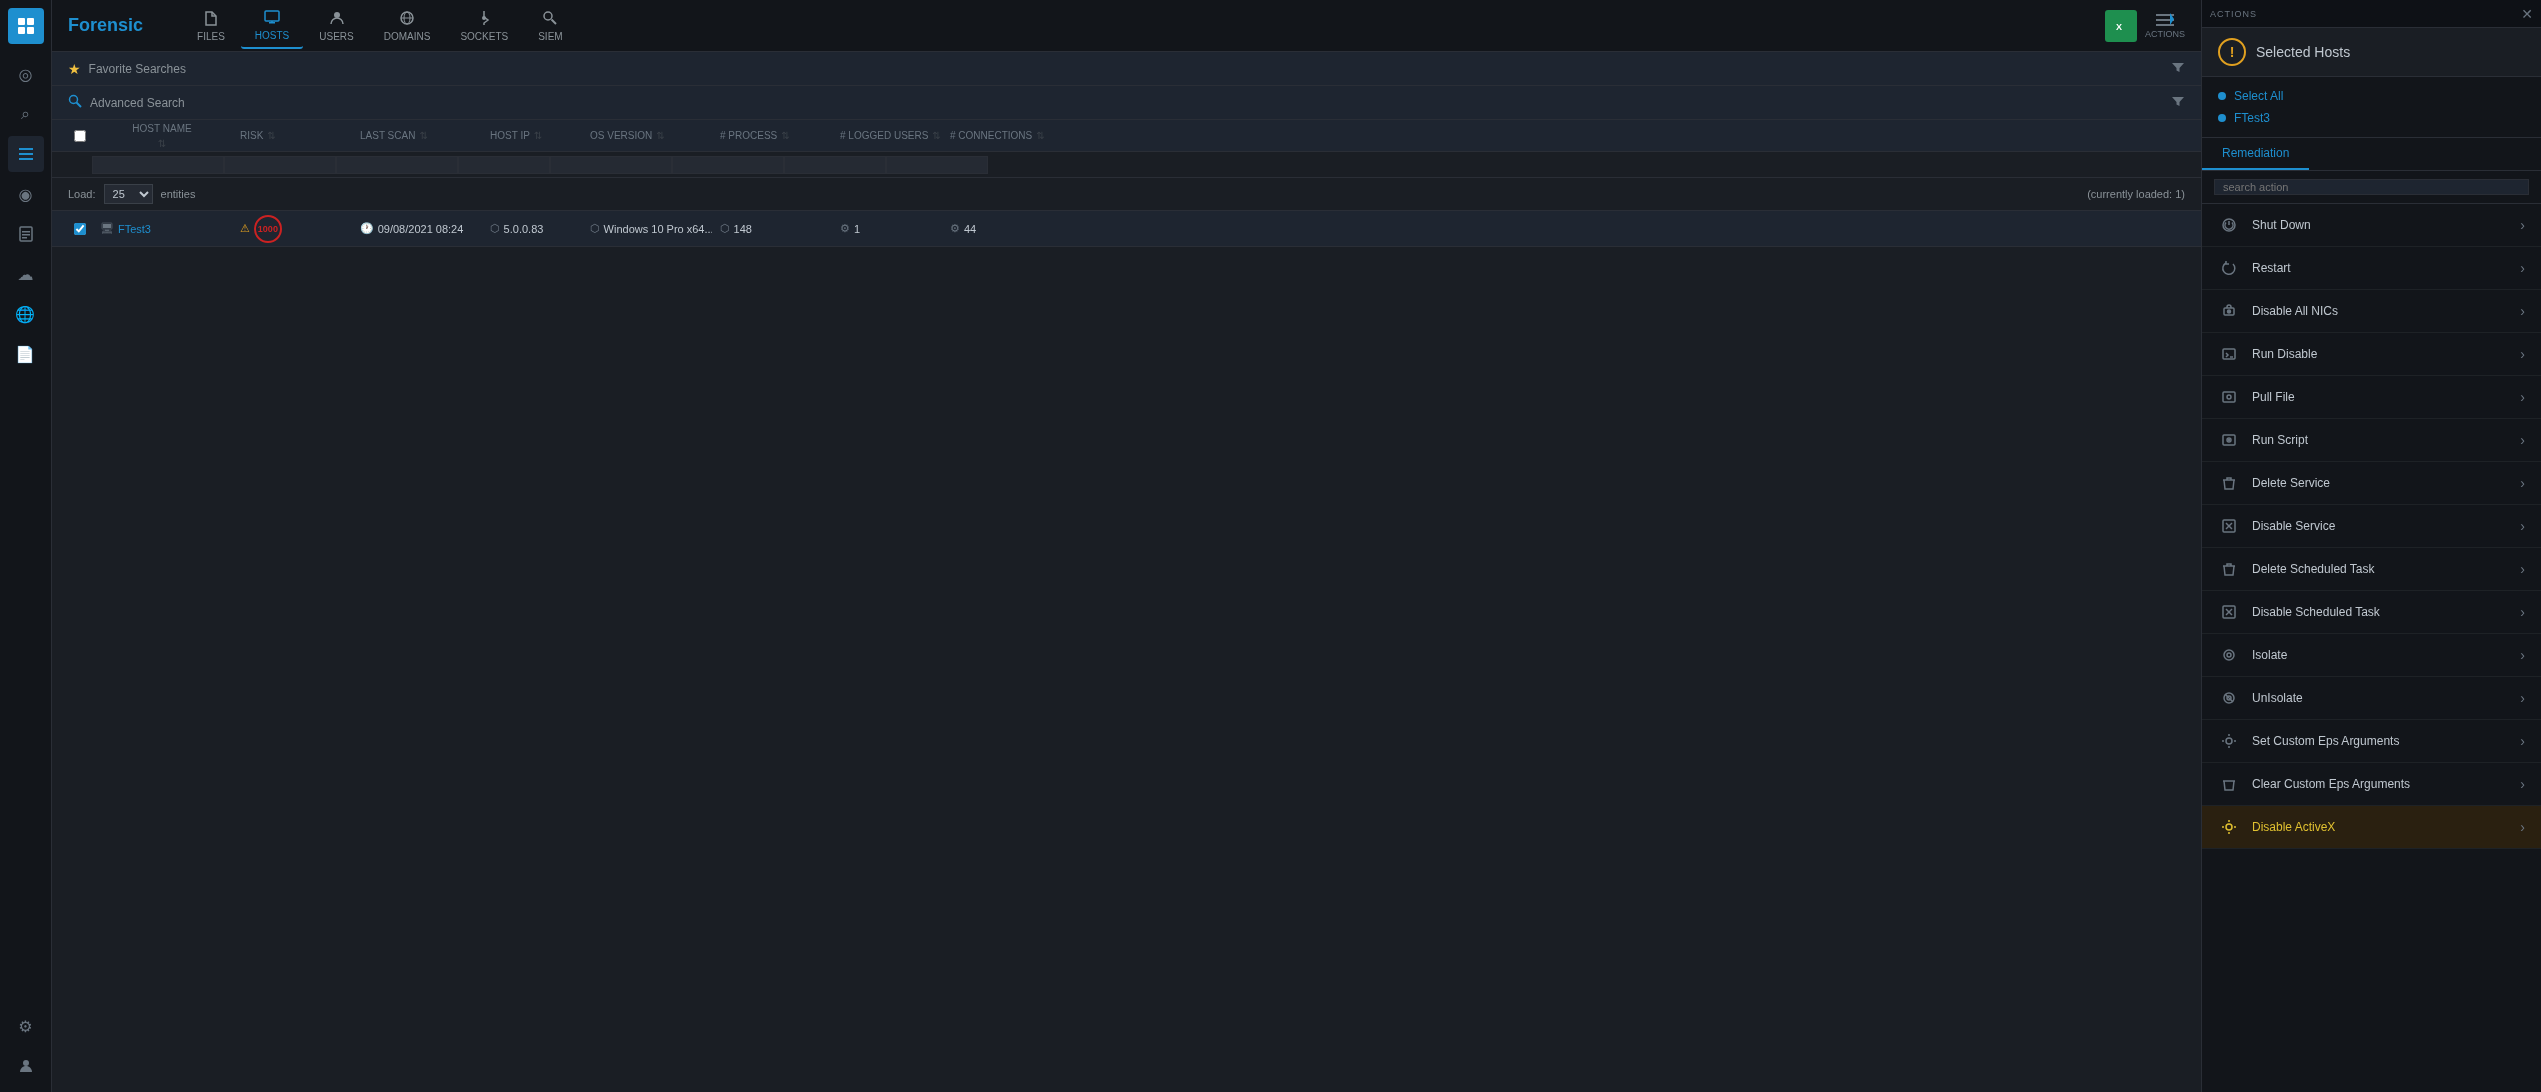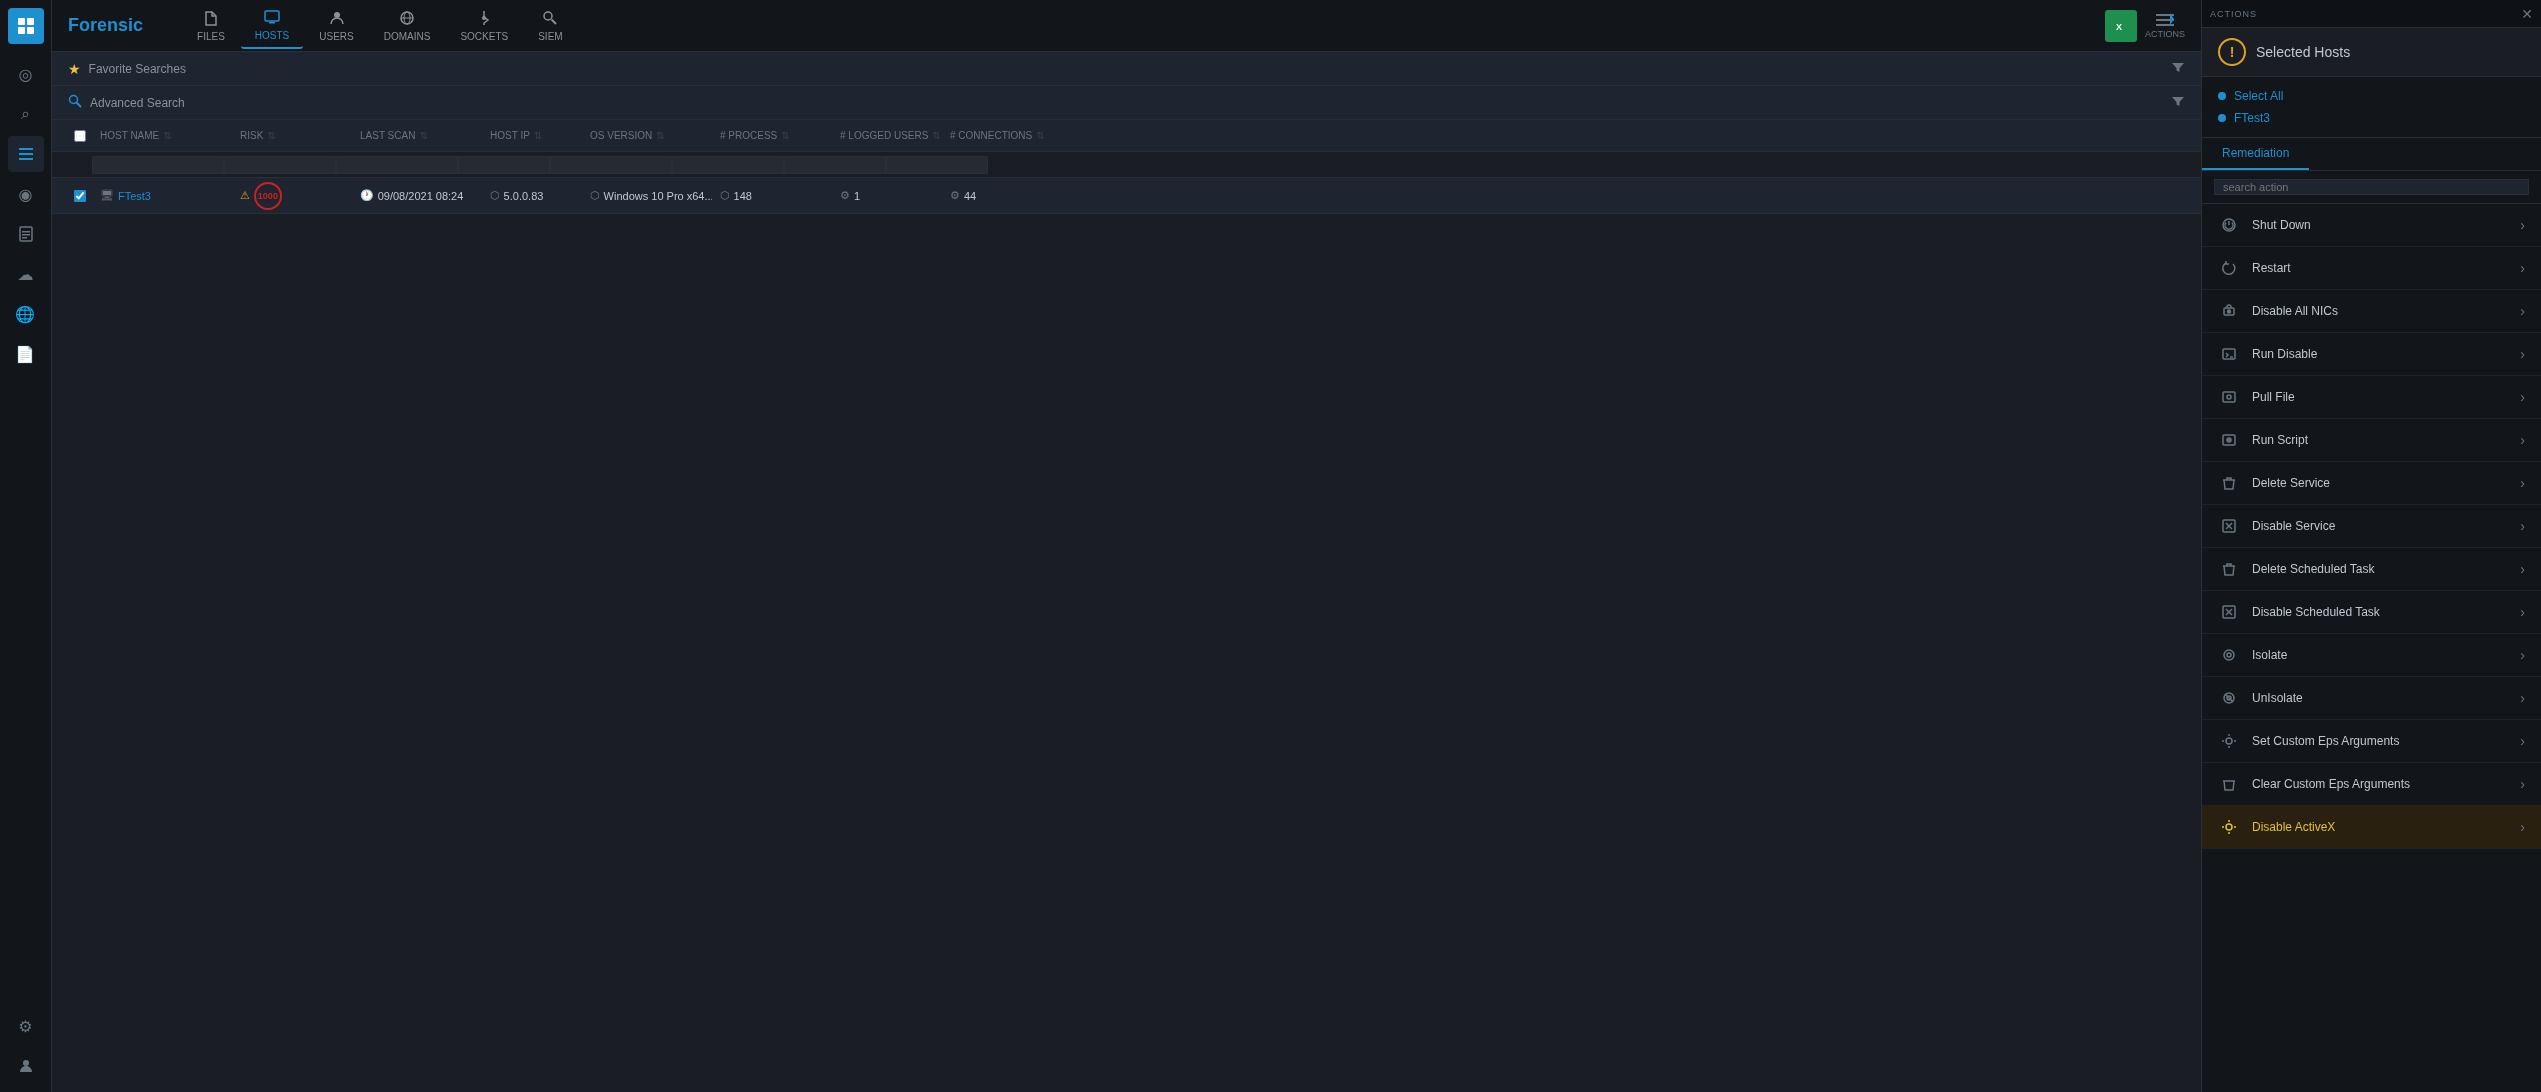--- a/index.html
+++ b/index.html
@@ -183,21 +183,21 @@
       color: #6a7580;
       font-size: 10px;
       text-transform: uppercase;
       padding: 0 8px;
       display: flex;
       align-items: center;
       gap: 4px;
       cursor: pointer;
       white-space: nowrap;
     }
-    .th.host-name { width: 140px; }
+    .th.host-name { width: 140px; flex-direction: column; }
     .th.risk { width: 120px; }
     .th.last-scan { width: 130px; }
     .th.host-ip { width: 100px; }
     .th.os-version { width: 130px; }
     .th.process { width: 120px; }
     .th.logged-users { width: 110px; }
     .th.connections { width: 110px; }
 
     .filter-row {
       display: flex;
@@ -656,20 +656,30 @@
         <input class="filter-input host-name" type="text" style="">
         <input class="filter-input risk" type="text" style="">
         <input class="filter-input last-scan" type="text" style="">
         <input class="filter-input host-ip" type="text" style="">
         <input class="filter-input os-version" type="text" style="">
         <input class="filter-input process" type="text" style="">
         <input class="filter-input logged-users" type="text" style="">
         <input class="filter-input connections" type="text" style="">
       </div>
 
+      <div class="load-bar">
+        <span class="load-label">Load:</span>
+        <select class="load-select">
+          <option>25</option>
+          <option>50</option>
+          <option>100</option>
+        </select>
+        <span class="load-entities">entities</span>
+        <span class="load-count">(currently loaded: 1)</span>
+      </div>
 
       <div class="data-row">
         <div class="checkbox-col">
           <input type="checkbox" checked="" style="">
         </div>
         <div class="td host-name">
           <span style="color:#6a7580; font-size:11px;">🖥</span>
           <span>FTest3</span>
         </div>
         <div class="td risk">

